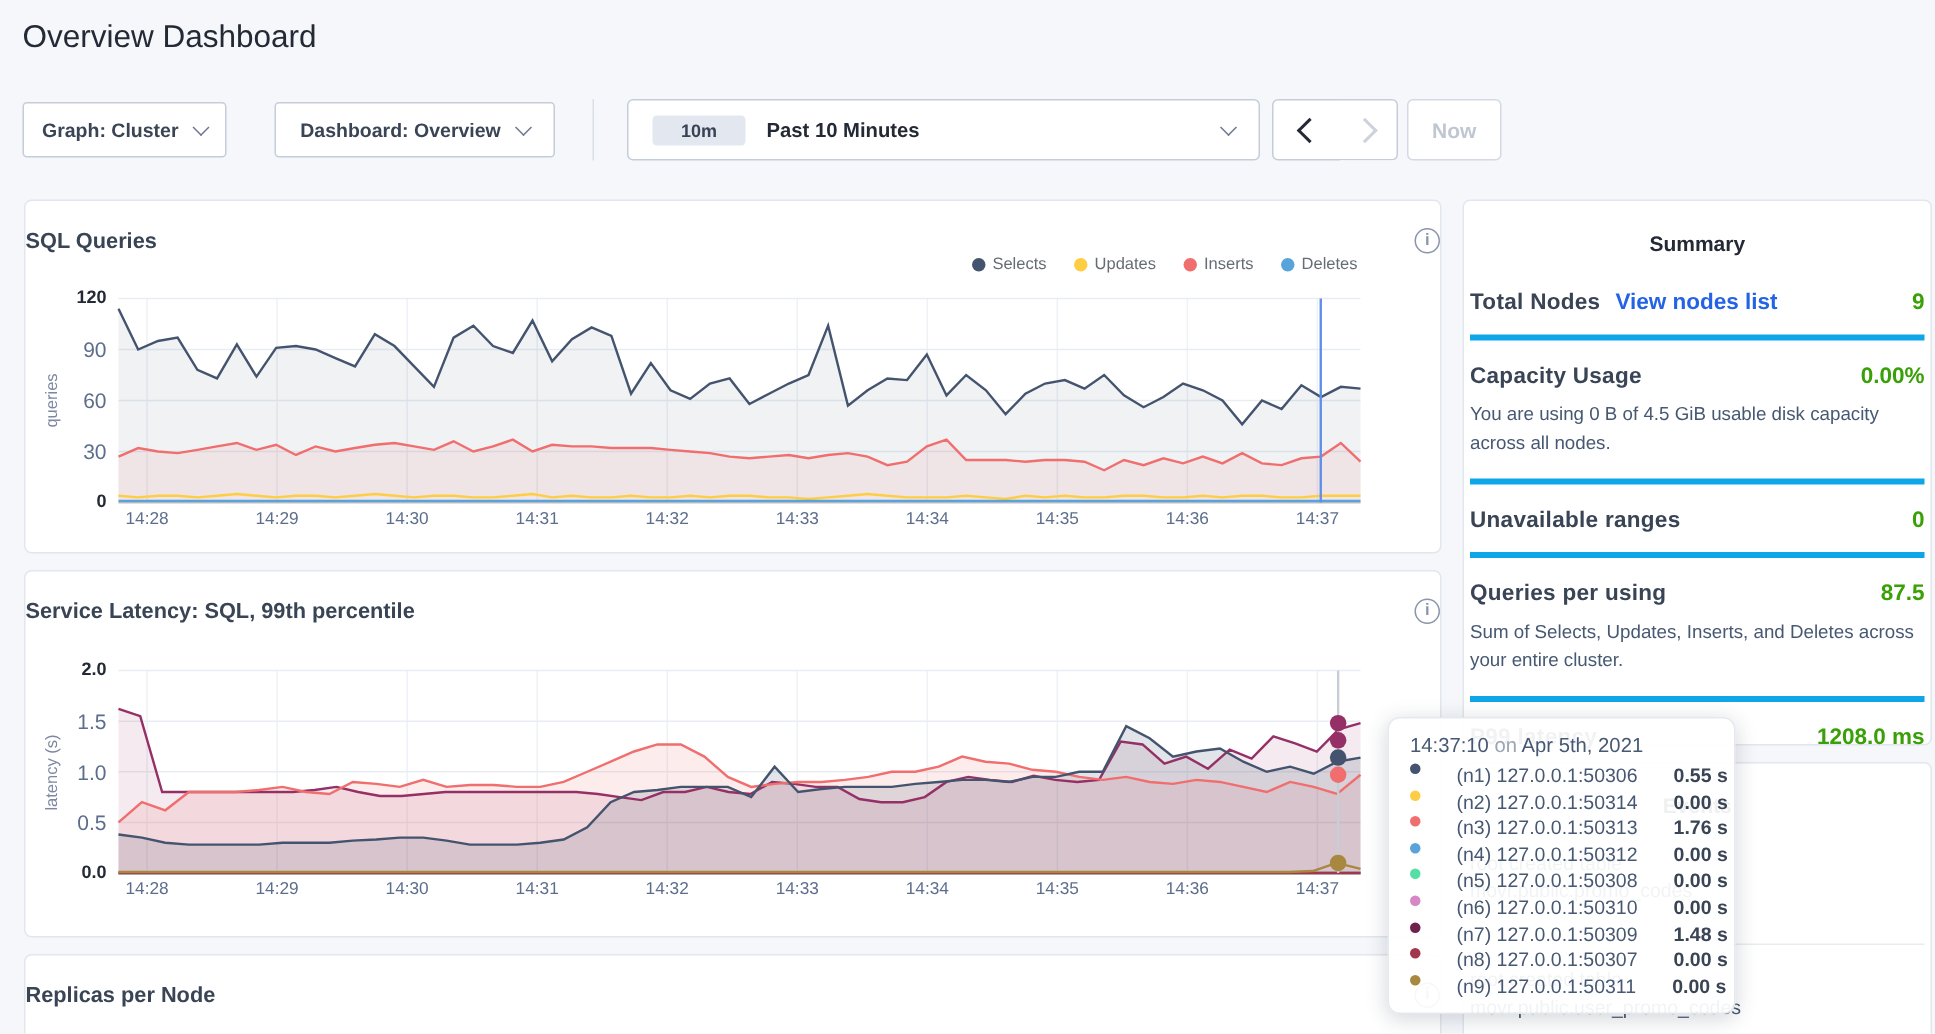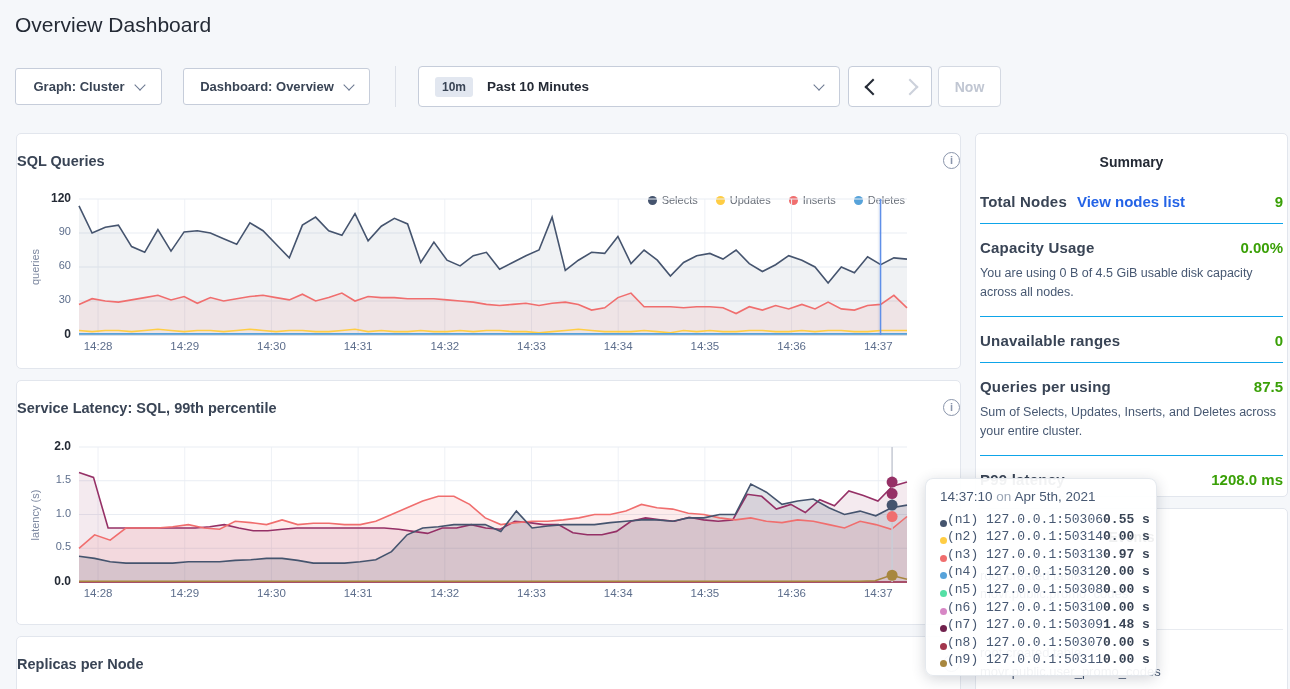--- a/index.html
+++ b/index.html
@@ -11,74 +11,74 @@
   }
   .page-title{position:absolute;left:15px;top:13px;margin:0;font-size:21px;font-weight:500;color:#242a35;}
   
   .dd{position:absolute;top:68px;height:37px;background:#fff;border:1px solid #c6cdda;border-radius:3px;
       display:flex;align-items:center;justify-content:center;gap:11px;font-size:13px;font-weight:700;color:#394455;cursor:pointer;
       font-family:inherit;}
   .chev{width:7px;height:7px;border-right:1.6px solid #6b7890;border-bottom:1.6px solid #6b7890;transform:rotate(45deg);margin-top:-4px;}
   .vdiv{position:absolute;left:395px;top:66px;width:1px;height:41px;background:#dce0e8;}
   .timepicker{position:absolute;left:418px;top:66px;width:422px;height:41px;background:#fff;border:1px solid #c6cdda;border-radius:4px;
       display:flex;align-items:center;padding:0 16px;box-sizing:border-box;cursor:pointer;font-family:inherit;}
-  .time-badge{background:#e2e7f0;border-radius:3px;padding:3px 7px;font-size:12px;font-weight:700;color:#394455;text-align:center;}
+  .time-badge{background:#e2e7f0;border-radius:3px;padding:3px 19px;font-size:12px;font-weight:700;color:#394455;text-align:center;}
   .tp-label{margin-left:14px;font-size:13.5px;font-weight:700;color:#242a35;}
   .timepicker .chev{margin-left:auto;}
   .arrow-btn{position:absolute;top:66px;height:41px;background:#fff;border:1px solid #c6cdda;display:flex;align-items:center;justify-content:center;cursor:pointer;box-sizing:border-box;}
   .arrow-prev{left:848px;width:45px;border-radius:4px 0 0 4px;}
   .arrow-next{left:892px;width:40px;border-radius:0 4px 4px 0;border-left:none;cursor:default;}
   .ch-l{width:10px;height:10px;border-left:2.6px solid #242a35;border-bottom:2.6px solid #242a35;transform:rotate(45deg);margin-left:4px;}
   .ch-r{width:10px;height:10px;border-right:2.6px solid #ccd1db;border-top:2.6px solid #ccd1db;transform:rotate(45deg);margin-right:4px;}
   .now-btn{position:absolute;left:938px;top:66px;width:63px;height:41px;background:#fff;border:1px solid #d4d9e2;border-radius:4px;
       font-size:14px;font-weight:700;color:#c0c6d2;font-family:inherit;cursor:default;}
   
   .panel{position:absolute;background:#fff;border:1px solid #e2e6ed;border-radius:5px;box-sizing:border-box;}
   .chart-title{display:flex;justify-content:space-between;align-items:center;gap:8px;padding-top:18px;font-size:14.5px;font-weight:700;color:#394455;}
   .info-icon{width:17px;height:17px;border:1px solid #8a95ab;border-radius:50%;color:#8a95ab;font-size:11px;line-height:15px;
       text-align:center;font-weight:600;font-style:normal;box-sizing:border-box;cursor:pointer;}
-  .legend{position:absolute;top:60px;right:55px;display:flex;gap:18px;align-items:flex-start;}
+  .legend{position:absolute;top:36px;right:55px;display:flex;gap:18px;align-items:flex-start;}
   .legend-item{display:inline-flex;align-items:center;gap:5px;font-size:11px;color:#666c76;cursor:pointer;}
   .l-dot{width:9px;height:9px;border-radius:50%;}
   .chart-plot{position:absolute;left:62px;width:828px;}
   .x-label{position:absolute;top:calc(100% + 5px);width:50px;text-align:center;font-size:11.5px;color:#5d6e8c;}
-  .y-label{position:absolute;right:calc(100% + 8px);width:44px;text-align:right;font-size:11px;color:#5d6e8c;}
+  .y-label{position:absolute;right:calc(100% + 8px);width:44px;text-align:right;font-size:14px;color:#5d6e8c;}
   .y-label.strong{font-weight:700;color:#242a35;font-size:12px;}
   .axis-unit{position:absolute;left:-44px;top:50%;transform:translate(-50%,-50%) rotate(-90deg);font-size:11px;color:#7d88a0;white-space:nowrap;}
   
   .side-panel{padding:0 4px;}
   .panel-title{text-align:center;font-size:14px;font-weight:700;color:#242a35;padding-top:20px;margin:0 0 8px;}
-  .s-row{padding:15px 0 13px;border-bottom:1px solid #0ea5e9;}
+  .s-row{padding:15px 0 13px;border-bottom:4px solid #0ea5e9;}
   .s-row:last-child{border-bottom:none;}
   .s-head{display:flex;align-items:baseline;gap:10px;}
   .s-label{font-size:15px;font-weight:700;color:#394455;letter-spacing:.2px;}
   .s-link{font-size:15px;font-weight:700;color:#2463e6;text-decoration:none;cursor:pointer;}
   .s-value{margin-left:auto;font-size:15px;font-weight:700;color:#3aa007;}
   .s-desc{margin:8px 0 0;font-size:12.5px;line-height:1.55;color:#475872;}
   
   .e-item{padding:14px 0 26px;border-bottom:1px solid #e8ebf0;font-size:13px;color:#475872;line-height:1.4;}
   .e-item:last-child{border-bottom:none;}
   .e-msg{max-width:228px;}
   
   .tooltip{position:absolute;left:925px;top:478px;width:232px;box-sizing:border-box;
       background:rgba(255,255,255,0.93);border:1px solid rgba(218,223,231,0.7);border-radius:8px;
       box-shadow:0 3px 14px rgba(40,50,70,0.2);padding:8px 14px 8px;z-index:30;}
   .tt-title{font-size:13.5px;color:#475872;margin:2px 0 5px;}
   .tt-on{color:#9aa5b5;}
-  .tt-row{display:flex;align-items:flex-end;gap:0;height:17.6px;font-size:13px;color:#475872;white-space:nowrap;font-family:Liberation Mono, monospace;}
+  .tt-row{display:flex;align-items:flex-start;gap:24px;height:17.6px;font-size:13px;color:#475872;white-space:nowrap;}
   .tt-dot{width:7px;height:7px;border-radius:50%;flex:none;}
   .tt-value{margin-left:auto;font-weight:700;color:#394455;}
 </style>
 </head>
 <body>
 
 <h1 class="page-title">Overview Dashboard</h1>
 
 <div>
-  <button class="dd" style="left:15px;width:147px">
+  <button class="dd" style="left:15px;width:136px">
     <span>Graph: Cluster</span>
     <span class="chev"></span>
   </button>
   <button class="dd" style="left:183px;width:187px">
     <span>Dashboard: Overview</span>
     <span class="chev"></span>
   </button>
   <div class="vdiv"></div>
   <button class="timepicker">
     <span class="time-badge">10m</span>
@@ -273,21 +273,21 @@
 
   <div class="tt-row">
     <span class="tt-dot" style="background: rgb(255, 205, 68);"></span>
     <span class="tt-label">(n2) 127.0.0.1:50314</span>
     <span class="tt-value">0.00 s</span>
   </div>
 
   <div class="tt-row">
     <span class="tt-dot" style="background: rgb(240, 110, 110);"></span>
     <span class="tt-label">(n3) 127.0.0.1:50313</span>
-    <span class="tt-value">0.97 s</span>
+    <span class="tt-value">1.76 s</span>
   </div>
 
   <div class="tt-row">
     <span class="tt-dot" style="background: rgb(87, 163, 218);"></span>
     <span class="tt-label">(n4) 127.0.0.1:50312</span>
     <span class="tt-value">0.00 s</span>
   </div>
 
   <div class="tt-row">
     <span class="tt-dot" style="background: rgb(85, 223, 165);"></span>

